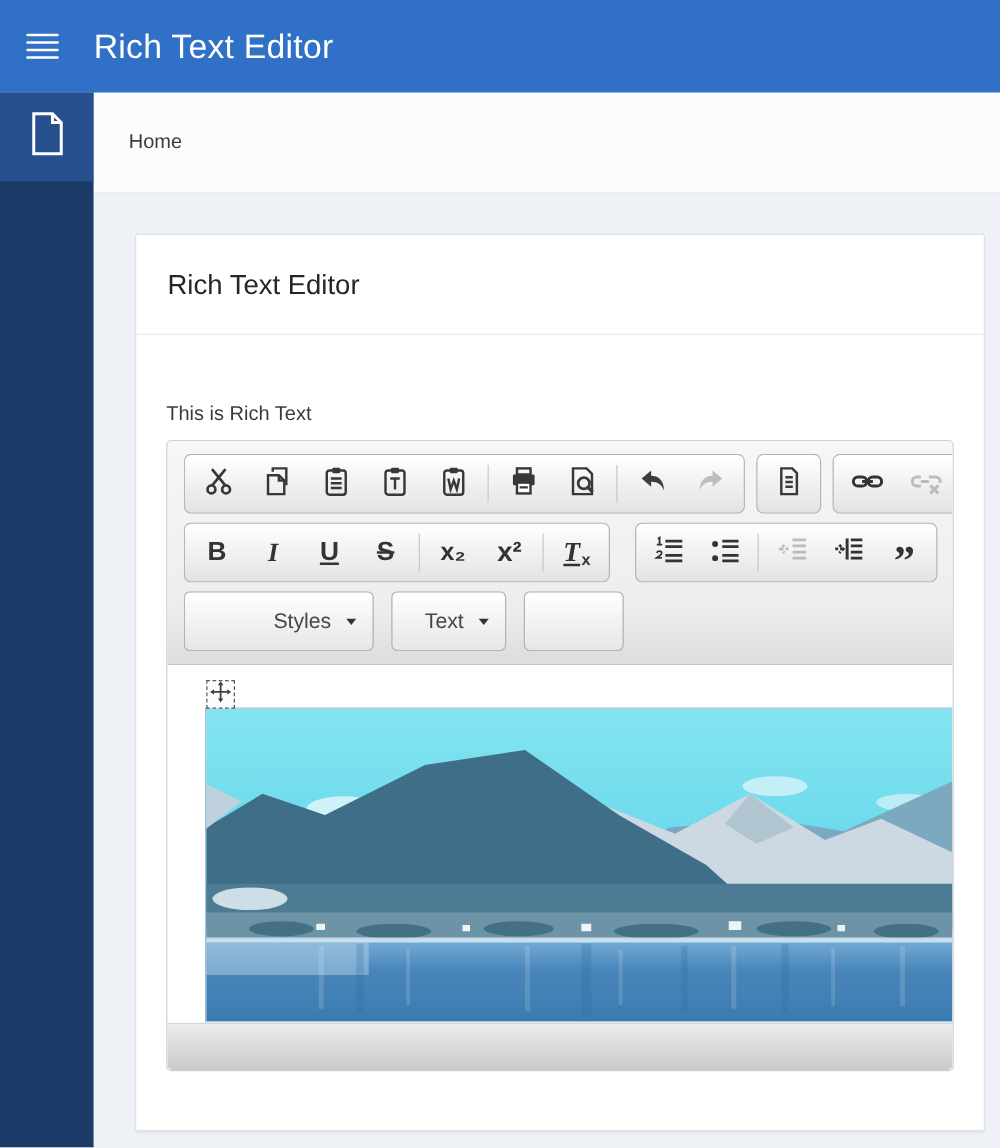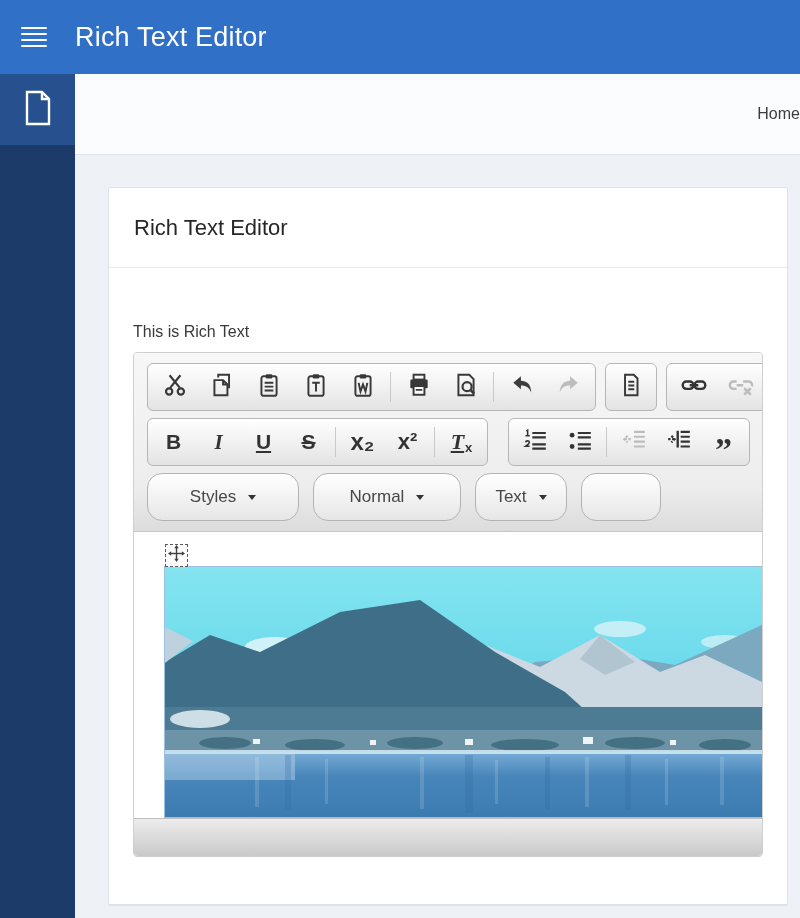--- a/index.html
+++ b/index.html
@@ -10,21 +10,21 @@
   .hamburger { width:26px; height:21px; margin-left:21px; display:flex; flex-direction:column; justify-content:space-between; cursor:pointer; }
   .hamburger span { display:block; height:2.6px; background:#fff; border-radius:1px; }
   .app-title { color:#fff; font-size:27px; font-weight:400; margin-left:28px; letter-spacing:.2px; }
 
   
   .sidebar { position:absolute; left:0; top:74px; width:75px; bottom:0; background:#1c3b68; }
   .sidebar-item { width:75px; height:71px; display:flex; align-items:center; justify-content:center; cursor:pointer; }
   .sidebar-item.active { background:#27508f; }
 
   
-  .breadcrumb-bar { position:absolute; left:75px; top:74px; width:725px; height:81px; background:#fbfcfd; border-bottom:1px solid #e0e4e9; display:flex; align-items:center;justify-content:flex-end; }
+  .breadcrumb-bar { position:absolute; left:75px; top:74px; width:725px; height:81px; background:#fbfcfd; border-bottom:1px solid #e0e4e9; display:flex; align-items:center; }
   .breadcrumb-item { margin-left:28px; font-size:16px; color:#3c3c3c; }
 
   
   .page { position:absolute; left:75px; top:156px; width:725px; bottom:0; background:#eef1f6; }
   .card { position:absolute; left:33px; top:31px; width:680px; height:718px; background:#fff; border:1px solid #dfe3e8; border-radius:2px; box-shadow:0 1px 1px rgba(0,0,0,.06); }
   .card-header { height:80px; border-bottom:1px solid #eaeaea; display:flex; align-items:center; padding-left:25px; }
   .card-title { font-size:22px; color:#262626; font-weight:400; }
   .card-body { padding:55px 24px 0 24px; }
   .content-label { font-size:16px; color:#3a3a3a; margin-bottom:11px; }
 
@@ -38,21 +38,21 @@
   .tb-row2 .tb-btn { width:45px; }
   .tb-sep { width:1px; height:30px; background:#c9c9c9; margin:0 4px; flex:none; }
   .glyph { font-size:21px; font-weight:bold; color:#333; }
   .glyph.it { font-family:"Liberation Serif",serif; font-style:italic; }
   .glyph.ul { text-decoration:underline; }
   .glyph.st { text-decoration:line-through; }
   .glyph.quote { font-family:"Liberation Serif",serif; font-size:34px; line-height:10px; padding-top:16px; }
   .rmf .t { font-family:"Liberation Serif",serif; font-style:italic; font-size:22px; font-weight:bold; color:#333; text-decoration:underline; }
   .rmf .x { font-size:13px; font-weight:bold; color:#333; margin-left:1px; margin-top:10px; }
 
-  .dd { height:48px; background:linear-gradient(#ffffff,#e6e6e6); border:1px solid #b3b3b3; border-radius:15px; display:flex; align-items:center; justify-content:center; padding:0 13px; margin-right:14px; flex:none; cursor:pointer; box-shadow:inset 0 1px 0 rgba(255,255,255,.8); }
+  .dd { height:48px; background:linear-gradient(#ffffff,#e6e6e6); border:1px solid #b3b3b3; border-radius:5px; display:flex; align-items:center; justify-content:flex-end; padding:0 13px; margin-right:14px; flex:none; cursor:pointer; box-shadow:inset 0 1px 0 rgba(255,255,255,.8); }
   .dd-label { font-size:17px; color:#474747; }
   .dd-caret { width:0; height:0; border-left:4.5px solid transparent; border-right:4.5px solid transparent; border-top:5.5px solid #333; margin-left:12px; }
 
   
   .edit-area { position:relative; height:286px; background:#fff; overflow:hidden; }
   .drag-handle { position:absolute; left:31px; top:12px; width:23px; height:23px; border:1px dashed #5a5a5a; background:rgba(252,252,252,.85); display:flex; align-items:center; justify-content:center; cursor:move; z-index:3; }
   .content-image { position:absolute; left:31px; top:35px; width:597px; height:250px; outline:1px solid #9cbfe2; cursor:pointer; }
   .content-image svg { display:block; }
 
   .editor-footer { height:38px; background:linear-gradient(#ececec,#c9c9c9); border-top:1px solid #bdbdbd; border-radius:0 0 4px 4px; }
@@ -220,21 +220,21 @@
                   <span class="glyph it">I</span>
                 </div>
               <div class="tb-btn">
                   <span class="glyph ul">U</span>
                 </div>
               <div class="tb-btn">
                   <span class="glyph st">S</span>
                 </div>
               <div class="tb-sep"></div>
               <div class="tb-btn">
-                  <span class="glyph" style="font-size:24px">x₂</span>
+                  <span class="glyph" style="font-size:20px">x₂</span>
                 </div>
               <div class="tb-btn">
                   <span class="glyph" style="font-size:22px">x²</span>
                 </div>
               <div class="tb-sep"></div>
               <div class="tb-btn rmf">
                 <span class="t">T</span>
                   <span class="x">x</span>
               </div>
             </div>
@@ -289,24 +289,20 @@
               </div>
               <div class="tb-btn">
                   <span class="glyph quote">”</span>
                 </div>
             </div>
           </div>
 
           <div class="tb-row">
             <div class="dd" style="width:152px">
               <span class="dd-label">Styles</span>
-              <span class="dd-caret"></span>
-            </div>
-            <div class="dd" style="width:148px">
-              <span class="dd-label">Normal</span>
               <span class="dd-caret"></span>
             </div>
             <div class="dd" style="width:92px">
               <span class="dd-label">Text</span>
               <span class="dd-caret"></span>
             </div>
             <div class="dd" style="width:80px"></div>
           </div>
         </div>
 

